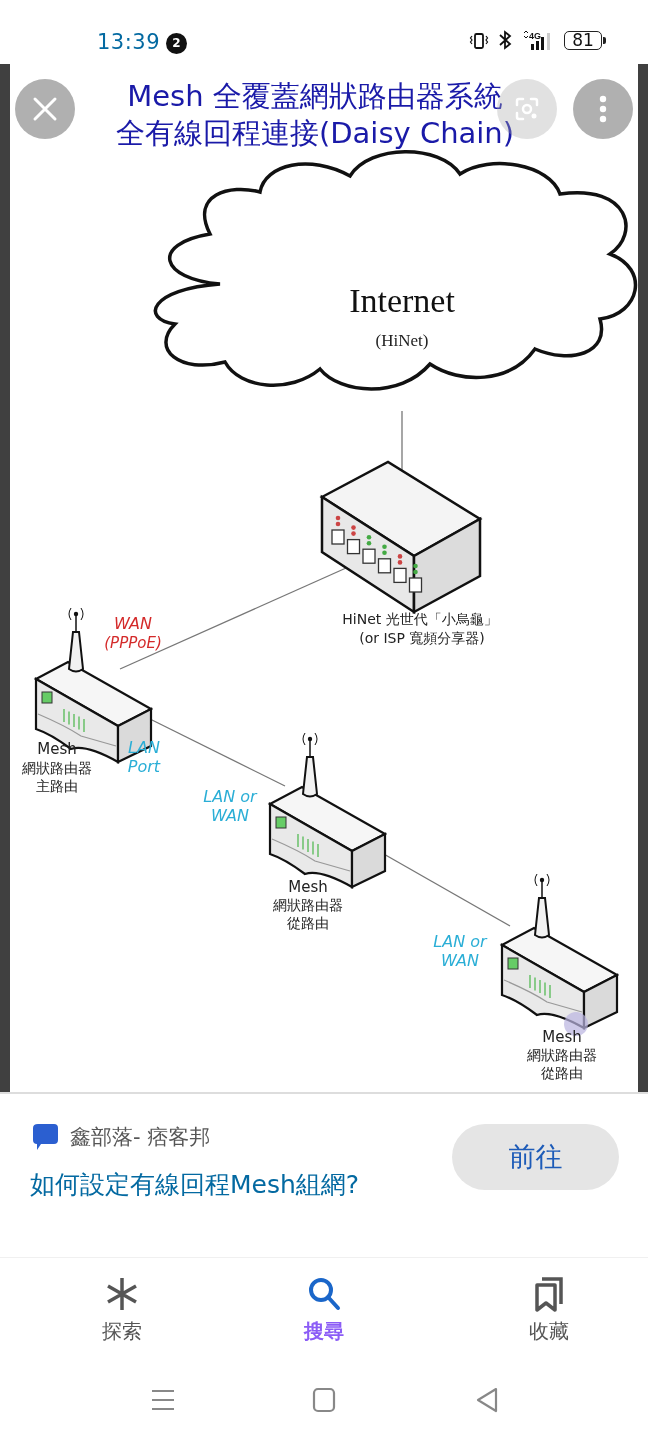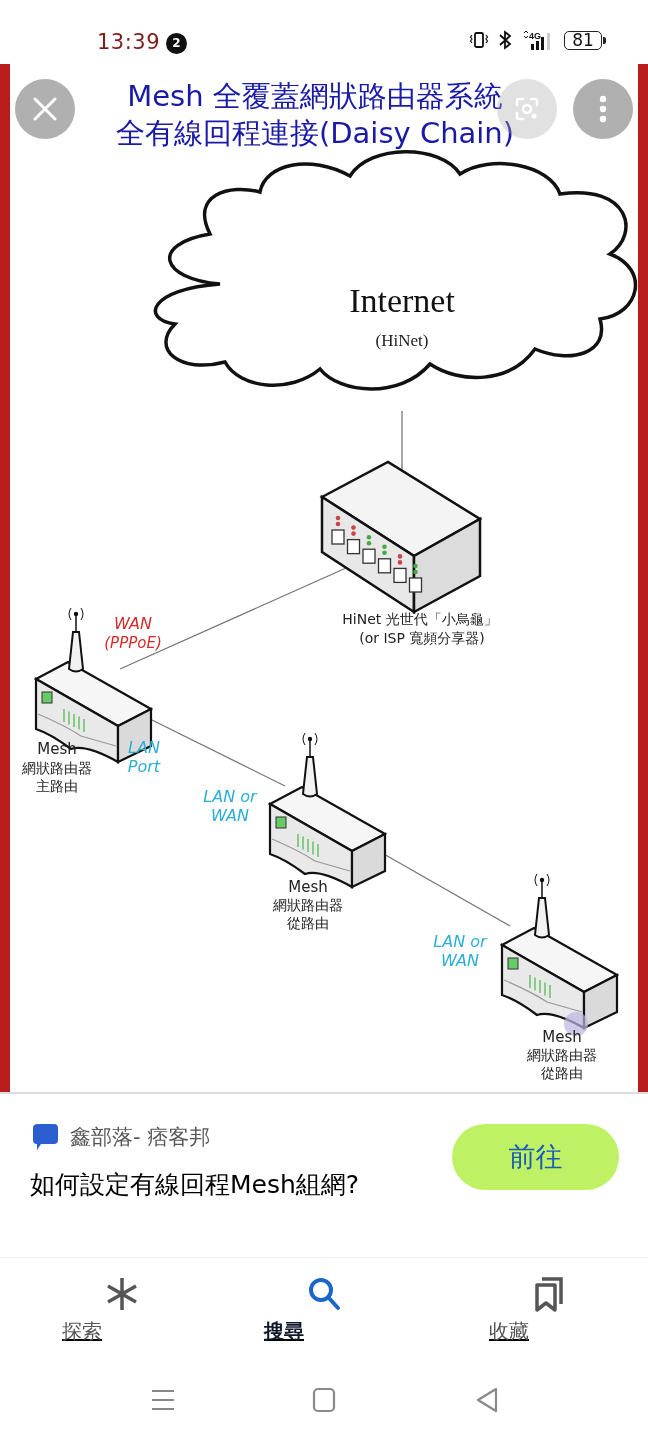--- a/index.html
+++ b/index.html
@@ -1,51 +1,51 @@
 <!DOCTYPE html>
 <html><head>
 <meta charset="utf-8">
 <style>
   * { box-sizing: border-box; margin: 0; padding: 0; }
   html, body { width: 648px; height: 1440px; background: #ffffff; overflow: hidden; }
   body { font-family: "DejaVu Sans", "Liberation Sans", sans-serif; position: relative; }
 
   
   .status-bar { position: absolute; left: 0; top: 0; width: 648px; height: 64px; background: #fff; }
-  .status-time { position: absolute; left: 97px; top: 30px; font-size: 21px; color: #7f1d1d; letter-spacing: 0.5px; }
+  .status-time { position: absolute; left: 97px; top: 30px; font-size: 21px; color: #0369a1; letter-spacing: 0.5px; }
   .notif-badge { position: absolute; left: 166px; top: 33px; width: 21px; height: 21px; border-radius: 50%; background: #111; color: #fff; font-size: 12px; text-align: center; line-height: 21px; font-weight: bold; }
-  .status-icons { position: absolute; right: 46px; top: 30px; display: flex; align-items: center; gap: 9px; color: #111; }
+  .status-icons { position: absolute; right: 46px; top: 30px; display: flex; align-items: flex-end; gap: 9px; color: #111; }
   .battery { width: 38px; height: 19px; border: 1.6px solid #222; border-radius: 5px; position: relative; font-size: 17px; text-align: center; line-height: 16px; }
   .battery::before { content: ""; position: absolute; inset: 1.5px; right: 7px; background: #cfcfcf; border-radius: 2px; z-index: -1; }
   .battery::after { content: ""; position: absolute; right: -5px; top: 5px; width: 3px; height: 7px; background: #222; border-radius: 0 2px 2px 0; }
 
   
-  .viewer { position: absolute; left: 0; top: 64px; width: 648px; height: 1028px; background: #b91c1c; }
+  .viewer { position: absolute; left: 0; top: 64px; width: 648px; height: 1028px; background: #404040; }
   .image-frame { position: absolute; left: 10px; top: 0; width: 628px; height: 1028px; background: #fff; overflow: hidden; }
   .diagram-svg { position: absolute; left: 0; top: 0; width: 628px; height: 1028px; }
   .overlay-btn { position: absolute; top: 15px; width: 60px; height: 60px; border-radius: 50%; background: rgba(150,150,150,0.75); display: flex; align-items: center; justify-content: center; }
   .close-btn { left: 15px; }
   .more-btn { left: 573px; }
   .lens-btn { position: absolute; left: 497px; top: 15px; width: 60px; height: 60px; border-radius: 50%; background: rgba(170,170,170,0.35); display: flex; align-items: center; justify-content: center; }
 
   
   .result-card { position: absolute; left: 0; top: 1092px; width: 648px; height: 165px; background: #fff; border-top: 2px solid #ddd; }
   .source-row { position: absolute; left: 30px; top: 28px; display: flex; align-items: center; gap: 10px; }
   .source-icon { width: 30px; height: 30px; }
   .source-name { font-size: 21px; color: #555; }
-  .result-title { position: absolute; left: 30px; top: 70px; width: 420px; font-size: 25px; line-height: 42px; color: #000000; }
+  .result-title { position: absolute; left: 30px; top: 70px; width: 420px; font-size: 25px; line-height: 42px; color: #0369a1; }
   .result-title span { display: block; white-space: nowrap; overflow: hidden; }
-  .visit-btn { position: absolute; left: 452px; top: 30px; width: 167px; height: 66px; border-radius: 33px; background: #bef264; color: #1d5bb8; font-size: 27px; text-align: center; line-height: 66px; }
+  .visit-btn { position: absolute; left: 452px; top: 30px; width: 167px; height: 66px; border-radius: 33px; background: #e5e5e5; color: #1d5bb8; font-size: 27px; text-align: center; line-height: 66px; }
 
   
   .bottom-nav { position: absolute; left: 0; top: 1257px; width: 648px; height: 110px; background: #fff; border-top: 1px solid #f0f0f0; }
-  .nav-item { position: absolute; top: 18px; width: 120px; text-align: left; text-decoration: underline; }
+  .nav-item { position: absolute; top: 18px; width: 120px; text-align: center; }
   .nav-item svg { display: block; margin: 0 auto; }
   .nav-label { display: block; margin-top: 6px; font-size: 20px; color: #555; }
-  .nav-item.active .nav-label { color: #0f172a; font-weight: bold; }
+  .nav-item.active .nav-label { color: #8b5cf6; font-weight: bold; }
 
   
   .system-nav { position: absolute; left: 0; top: 1367px; width: 648px; height: 73px; background: #fff; }
   .sys-btn { position: absolute; top: 18px; }
 </style>
 </head>
 <body>
 
 <div class="status-bar">
   <span class="status-time">13:39</span>

